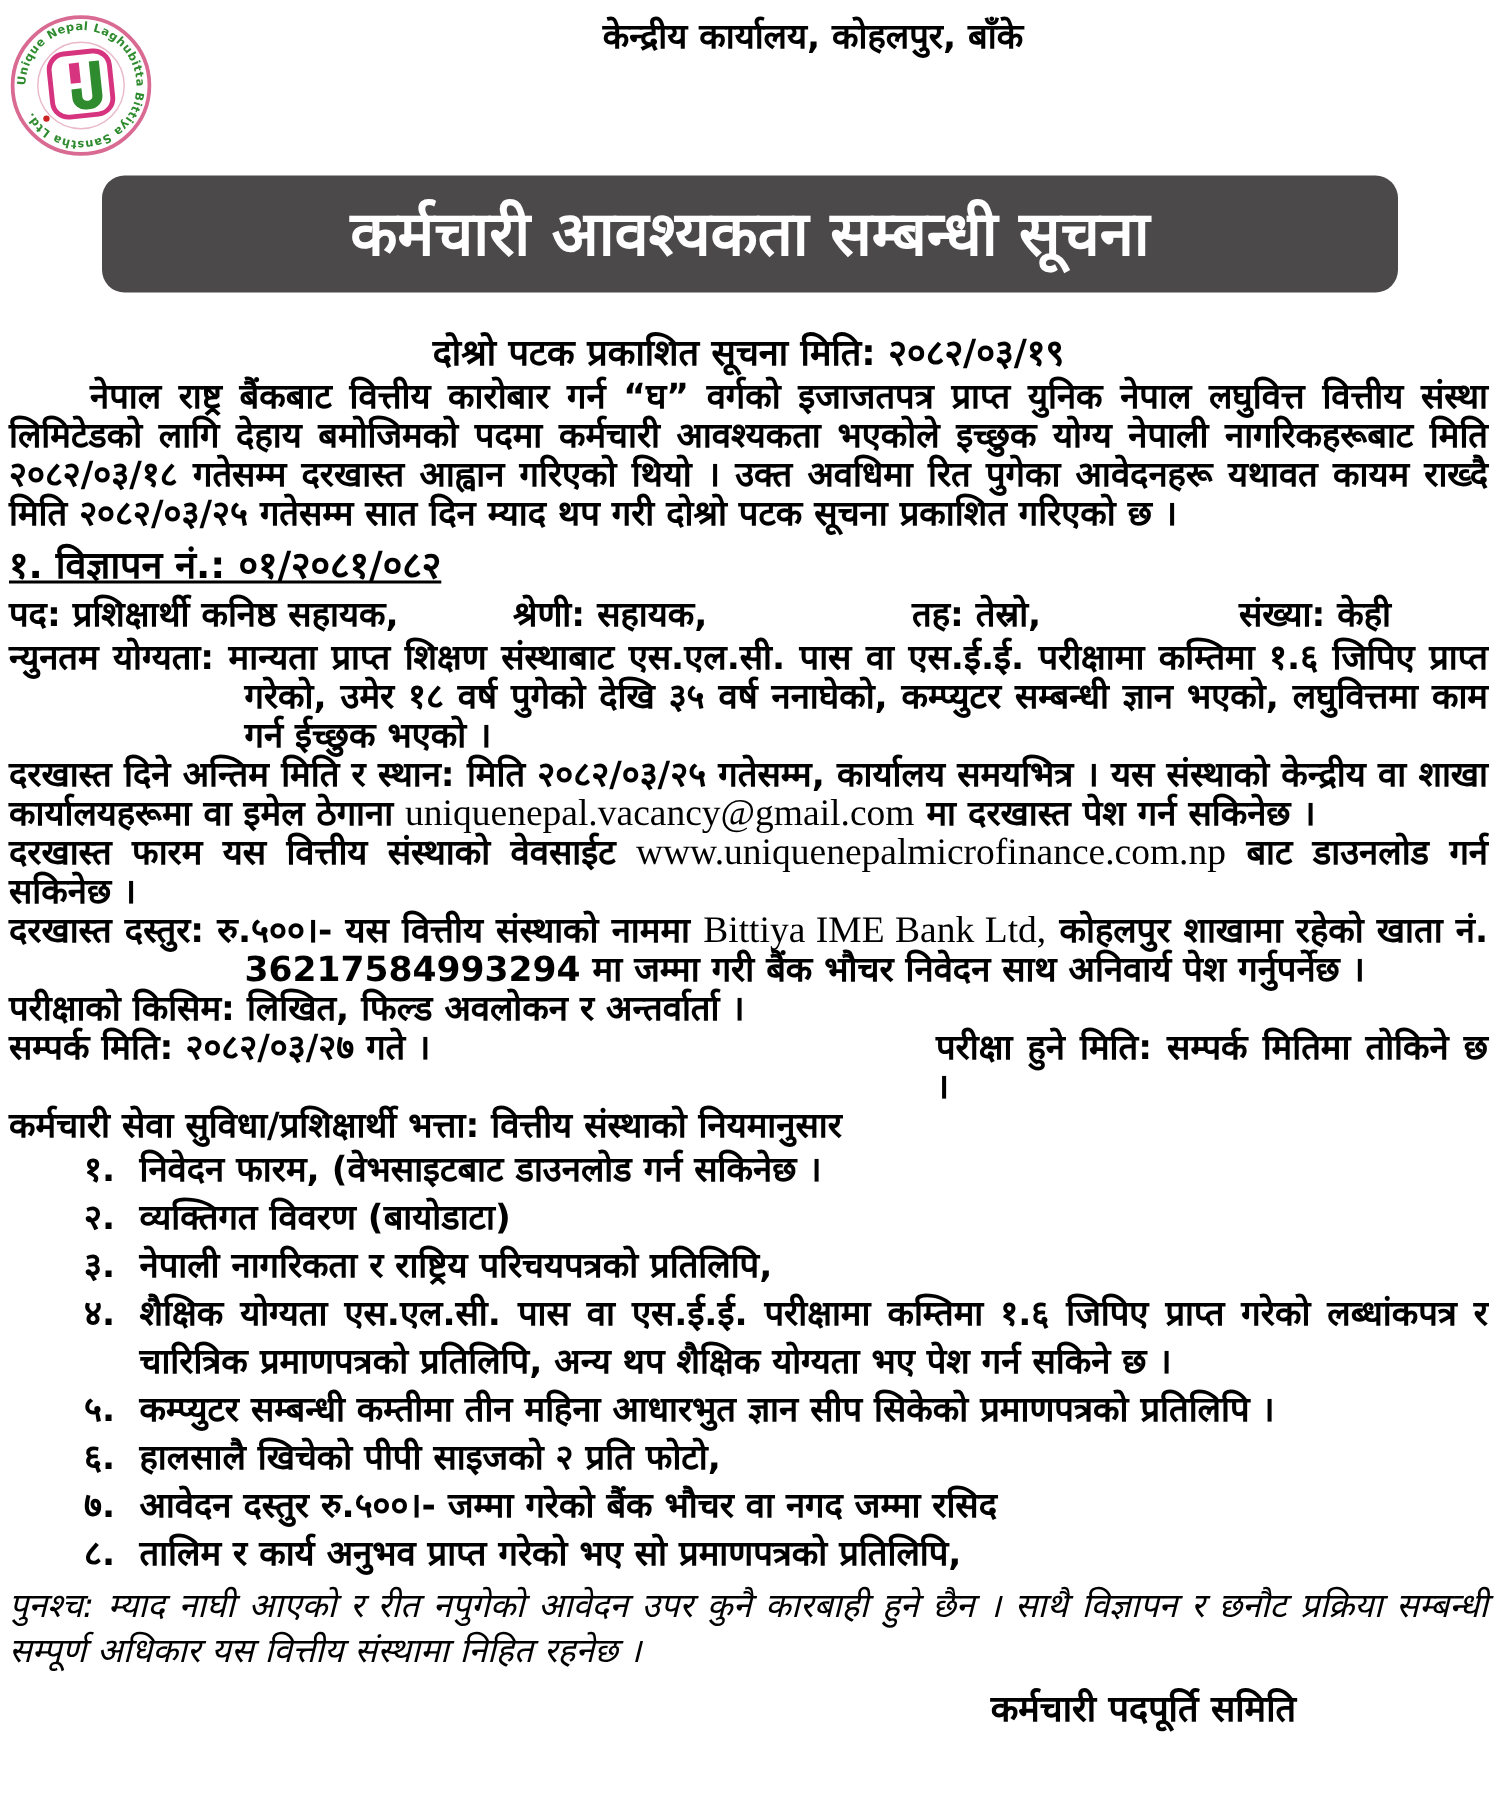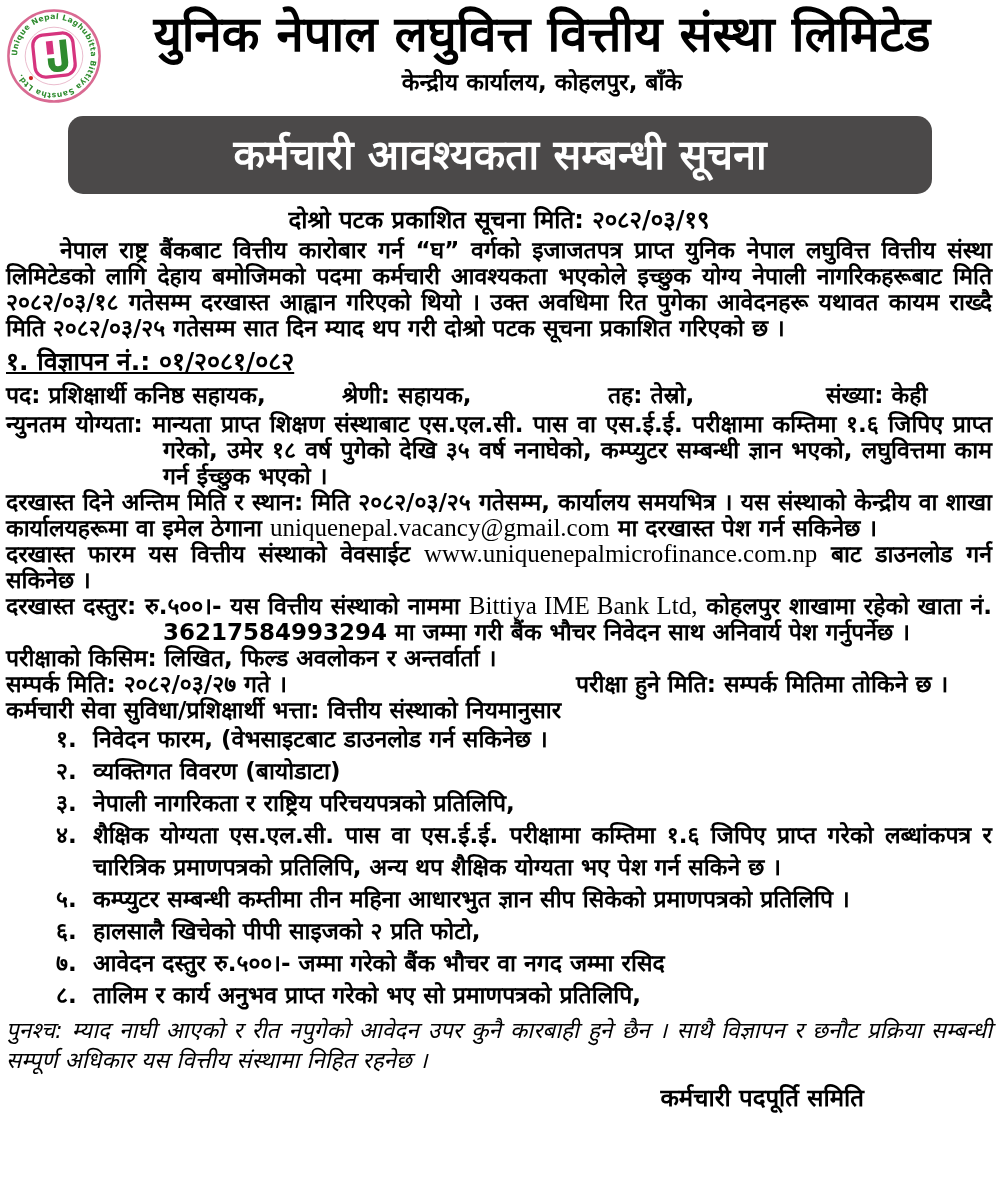--- a/index.html
+++ b/index.html
@@ -20,39 +20,39 @@
   .banner{
     margin:8px 60px 0 62px;
     background:var(--banner-bg,#4b4949);
     color:var(--banner-text,#ffffff);
     border-radius:15px;
     text-align:center;font-size:41px;font-weight:bold;
     padding:9px 0 13px;
   }
 
   
-  .publish{text-align:center;font-weight:bold;font-size:24px;margin:8px 0 2px;}
+  .publish{text-align:center;font-weight:bold;font-size:24px;margin:22px 0 2px;}
   p{margin:0;}
   .bt{font-size:23px;line-height:26px;text-align:justify;font-weight:bold;}
   .intro{text-indent:54px;margin-top:2px;}
   .advert{
     display:inline-block;font-size:25px;font-weight:bold;
     text-decoration:underline;margin-top:6px;line-height:30px;
   }
   .row-position{display:flex;font-weight:bold;font-size:23px;line-height:32px;margin-top:2px;}
   .row-position .c1{width:336px;}
   .row-position .c2{width:266px;}
   .row-position .c3{width:218px;}
   .row-position .c4{flex:1;}
   .hang{padding-left:157px;text-indent:-157px;}
   .latin{
     font-family:"Liberation Serif","DejaVu Serif",serif;
     font-weight:normal;font-size:25px;
   }
-  .contact-row{display:flex;}
+  .contact-row{display:flex;gap:48px;}
   .contact-left{width:570px;}
   .contact-right{flex:1;}
   .docs-head{margin-top:2px;}
 
   .doc-item{display:flex;font-size:23px;line-height:32px;text-align:justify;padding-left:50px;font-weight:bold;}
   .doc-num{flex:0 0 37px;}
   .doc-text{flex:1;}
 
   .postscript{
     font-style:italic;font-weight:normal;font-size:22.5px;line-height:30px;
@@ -76,21 +76,20 @@
       </defs>
       <text font-size="8" fill="#2e8b2e" font-weight="bold" letter-spacing="0.4">
         <textPath href="#ringPath">Unique Nepal Laghubitta Bittiya Sanstha Ltd.</textPath>
       </text>
       <circle cx="26" cy="73" r="2.2" fill="#cc2222"></circle>
       <rect x="29" y="27" width="42" height="44" rx="11" fill="none" stroke="#d6347e" stroke-width="3.4" transform="rotate(-6 50 49)"></rect>
       <path d="M64 34 v24 a9 9 0 0 1 -9 9 h-3 a9 9 0 0 1 -9 -9 v-6 h7 v6 a3 3 0 0 0 3 3 h1 a3 3 0 0 0 3 -3 v-24 z" fill="#2e8b2e" transform="rotate(-6 50 49)"></path>
       <path d="M43 34 h7 v14 h-7 z" fill="#d6347e" transform="rotate(-6 50 49)"></path>
     </svg>
     <div class="head-text">
-      <div class="org-name">युनिक नेपाल लघुवित्त वित्तीय संस्था लिमिटेड</div>
       <div class="org-addr">केन्द्रीय कार्यालय, कोहलपुर, बाँके</div>
     </div>
   </div>
 
   <div class="banner">कर्मचारी आवश्यकता सम्बन्धी सूचना</div>
 
   <div class="publish">दोश्रो पटक प्रकाशित सूचना मिति: २०८२/०३/१९</div>
 
   <p class="bt intro">नेपाल राष्ट्र बैंकबाट वित्तीय कारोबार गर्न “घ” वर्गको इजाजतपत्र प्राप्त युनिक नेपाल लघुवित्त वित्तीय संस्था लिमिटेडको लागि देहाय बमोजिमको पदमा कर्मचारी आवश्यकता भएकोले इच्छुक योग्य नेपाली नागरिकहरूबाट मिति २०८२/०३/१८ गतेसम्म दरखास्त आह्वान गरिएको थियो । उक्त अवधिमा रित पुगेका आवेदनहरू यथावत कायम राख्दै मिति २०८२/०३/२५ गतेसम्म सात दिन म्याद थप गरी दोश्रो पटक सूचना प्रकाशित गरिएको छ ।</p>
 

